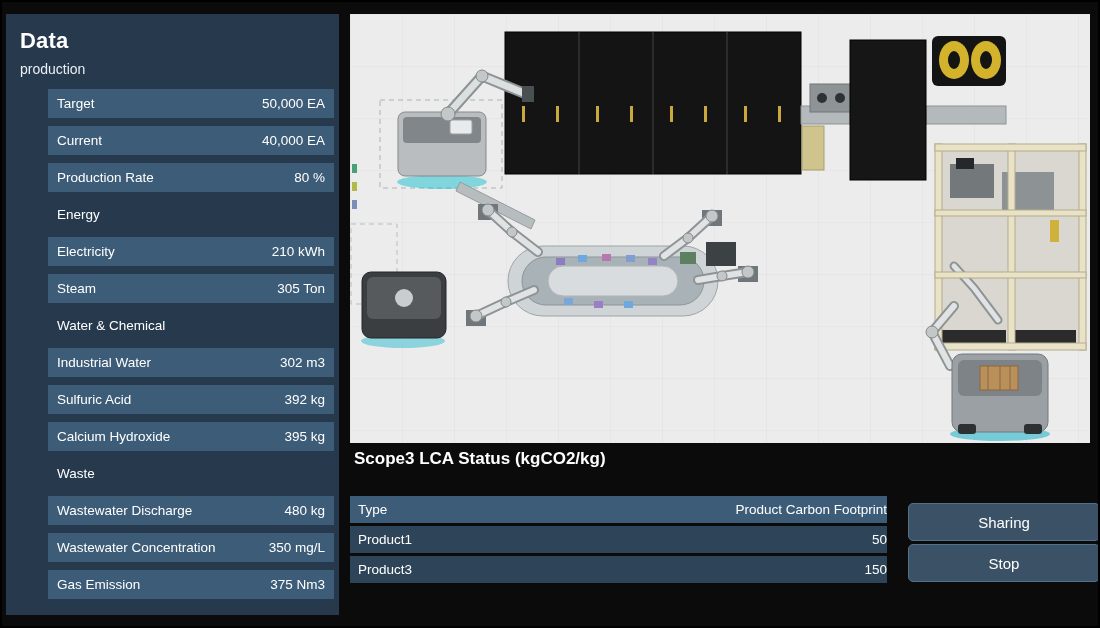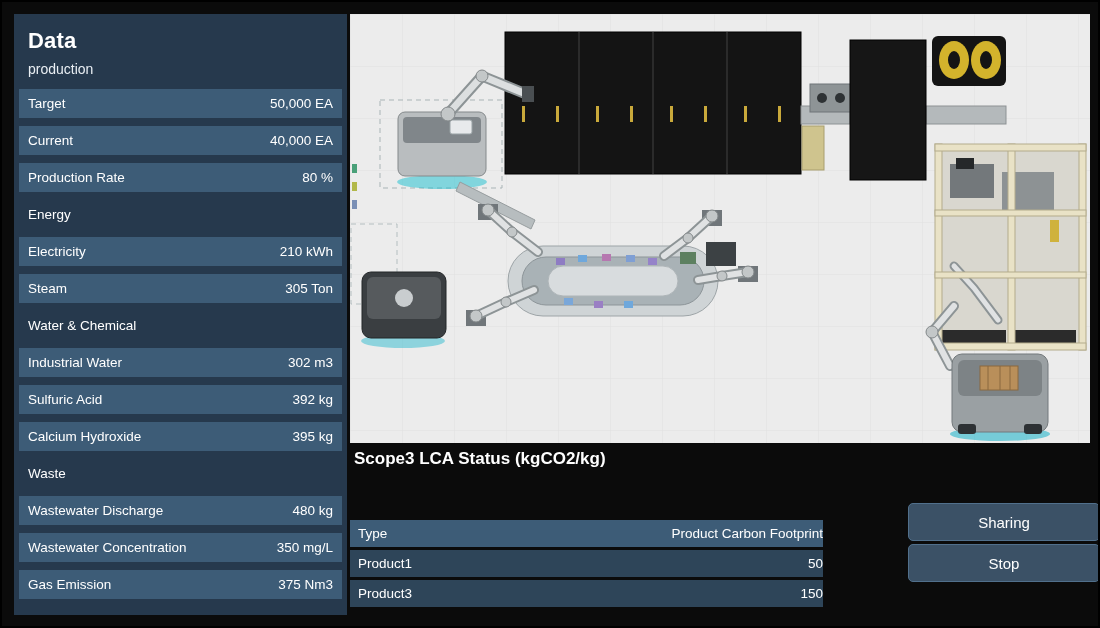--- a/index.html
+++ b/index.html
@@ -4,46 +4,46 @@
 <style>
   * { box-sizing: border-box; margin: 0; padding: 0; }
   body { font-family: "Liberation Sans", sans-serif; background: #ffffff; }
   .frame {
     position: relative; width: 1100px; height: 628px;
     background: #0b0b0b; border: 2px solid #000; overflow: hidden;
   }
 
   
   .sidebar {
-    position: absolute; left: 12px; top: 12px; width: 333px; height: 601px;
+    position: absolute; left: 4px; top: 12px; width: 333px; height: 601px;
     background: #26394d; padding: 10px 5px 0 5px;
   }
   .panel-title { color: #fff; font-size: 22px; font-weight: bold; padding: 4px 0 2px 9px; letter-spacing: .2px; }
   .panel-subtitle { color: #e9eef3; font-size: 14px; padding: 5px 0 12px 9px; }
   .row {
     height: 29px; margin-bottom: 8px; display: flex; align-items: center;
-    justify-content: space-between; color: #fff; font-size: 13.5px; padding: 0 9px;
+    justify-content: space-between; color: #fff; font-size: 13.5px; padding: 0 9px; margin-left: 37px;
   }
   .row.bar { background: #3d5c77; }
   .row.section { background: transparent; }
   .lbl, .val { white-space: nowrap; }
 
   
   .viewport {
     position: absolute; left: 348px; top: 12px; width: 740px; height: 429px;
     background: #ececec; overflow: hidden;
   }
   .viewport svg { display: block; width: 100%; height: 100%; }
 
   
   .lca-title {
     position: absolute; left: 352px; top: 447px;
     color: #fff; font-size: 17px; font-weight: bold;
   }
-  .lca-table { position: absolute; left: 348px; top: 518px; width: 473px; }
+  .lca-table { position: absolute; left: 348px; top: 494px; width: 537px; }
   .trow {
     display: flex; height: 27px; margin-bottom: 3px; align-items: center;
     color: #fff; font-size: 13.5px;
   }
   .trow .c1 { width: 160px; padding-left: 8px; }
   .trow .c2 { flex: 1; text-align: right; }
   .trow.head { background: #3d5c77; }
   .trow.dark { background: #2e4559; }
   .trow.light { background: #3d5c77; }
 

